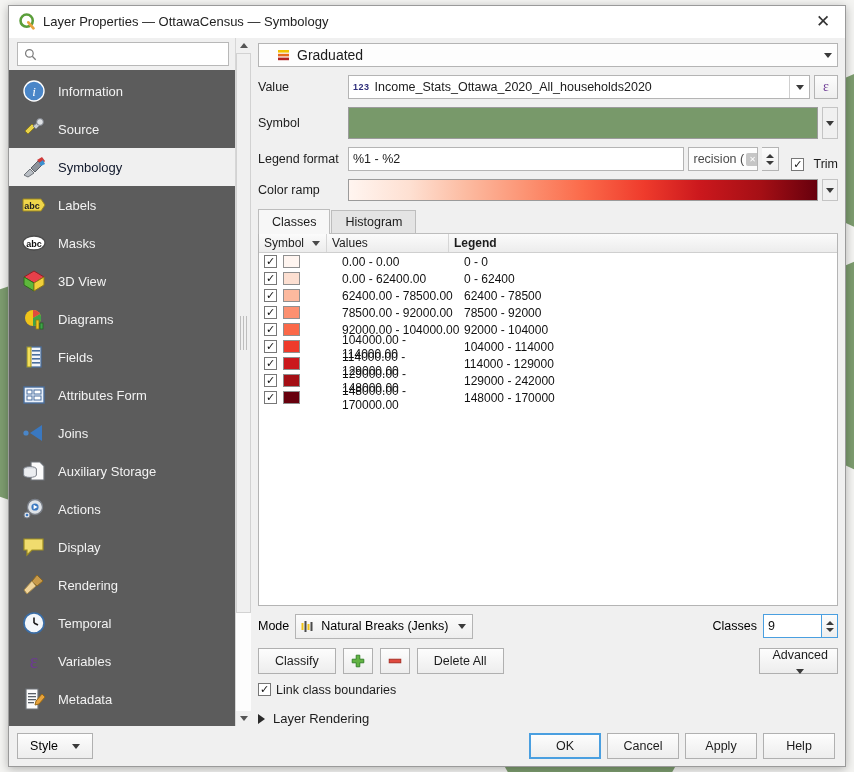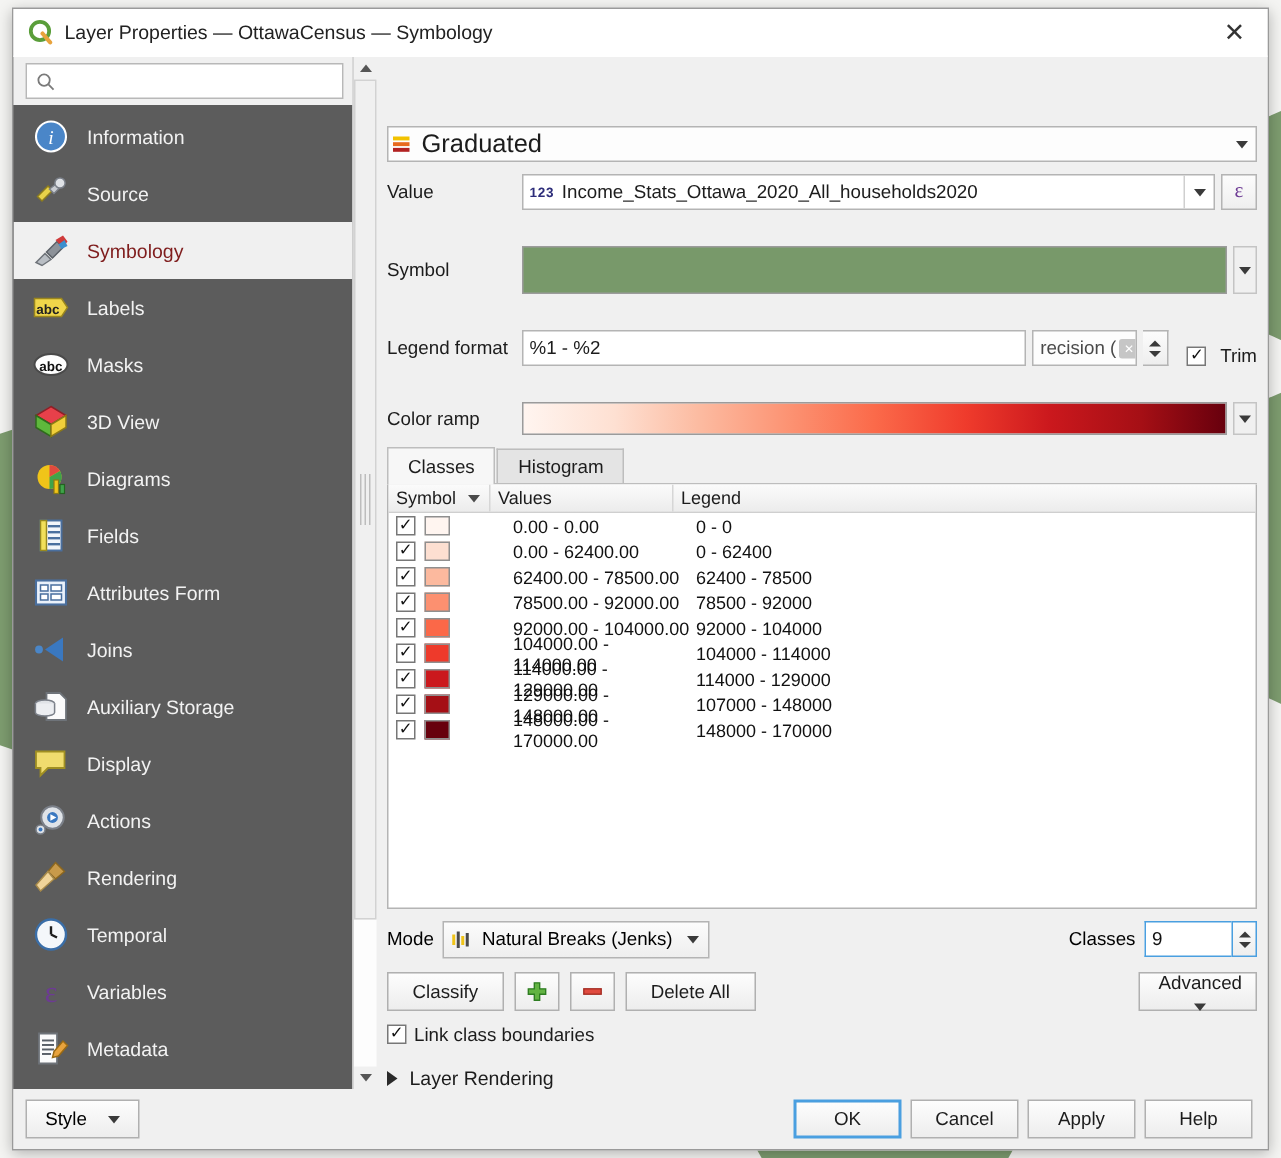--- a/index.html
+++ b/index.html
@@ -111,21 +111,21 @@
   }
   .nav-item {
     height: 38px;
     display: flex; align-items: center;
     padding-left: 12px;
     color: #f2f2f2;
     font-size: 13px;
     cursor: pointer;
     user-select: none;
   }
-  .nav-item.selected { background: #f0f0f0; color: #7f1d1d; }
+  .nav-item.selected { background: #f0f0f0; color: #0f172a; }
   .nav-icon {
     width: 26px; height: 26px;
     flex: 0 0 26px;
     margin-right: 11px;
     display: flex; align-items: center; justify-content: center;
   }
 
   
   #vscroll {
     width: 16px; flex: 0 0 16px;
@@ -164,44 +164,43 @@
     padding: 5px 7px 0 7px;
   }
 
   
   .combo {
     height: 24px;
     background: #fdfdfd;
     border: 1px solid #b4b4b4;
     display: flex; align-items: center;
     cursor: pointer;
-    font-size: 17px;
+    font-size: 14px;
     color: #1c1c1c;
-    padding-left: 2px;
-    margin-top: 41px;
+    padding-left: 18px;
   }
   .combo .caret-box {
     margin-left: auto;
     width: 18px; height: 22px;
     display: flex; align-items: center; justify-content: center;
     flex: 0 0 18px;
   }
   .caret-down {
     width: 0; height: 0;
     border-left: 4px solid transparent;
     border-right: 4px solid transparent;
     border-top: 5px solid #3a3a3a;
   }
 
   
   #form {
     margin-top: 8px;
     display: grid;
     grid-template-columns: 90px 1fr;
-    row-gap: 24px;
+    row-gap: 8px;
     align-items: center;
   }
   .form-label { font-size: 12.5px; color: #1c1c1c; }
   .form-row { display: flex; align-items: flex-end; gap: 4px; }
 
   .textfield {
     height: 24px;
     background: #ffffff;
     border: 1px solid #b4b4b4;
     display: flex; align-items: center;
@@ -348,21 +347,21 @@
   .th {
     display: flex; align-items: center;
     padding-left: 5px;
     font-size: 12px; color: #1c1c1c;
     border-right: 1px solid #d6d6d6;
     cursor: pointer;
     position: relative;
   }
   .th-symbol { width: 68px; flex: 0 0 68px; }
   .th-values { width: 122px; flex: 0 0 122px; }
-  .th-legend { flex: 1 1 auto; border-right: 0; }
+  .th-legend { flex: 1 1 auto; border-right: 0; font-weight: bold; }
   .sort-caret {
     position: absolute; right: 6px; top: 50%; margin-top: -2px;
     width: 0; height: 0;
     border-left: 4px solid transparent;
     border-right: 4px solid transparent;
     border-top: 5px solid #4a4a4a;
   }
   #rows { flex: 1 1 auto; }
   .trow {
     display: flex; align-items: center;
@@ -622,36 +621,36 @@
                 <path d="M9 3 h9 l4 4 v14 H9z" fill="#fbfbfb" stroke="#6e7379" stroke-width="1.2"></path>
                 <ellipse cx="8" cy="10" rx="6.4" ry="2.4" fill="#e0e3e7" stroke="#7b8089" stroke-width="1"></ellipse>
                 <path d="M1.6 10 v6 a6.4 2.4 0 0 0 12.8 0 v-6" fill="#eceef1" stroke="#7b8089" stroke-width="1"></path>
               </svg>
             </span>
             <span>Auxiliary Storage</span>
           </div>
           <div class="nav-item">
             <span class="nav-icon">
               <svg width="24" height="24" viewBox="0 0 24 24">
-                <path d="M2 4 h19 v11 H10 l-5 5 v-5 H2z" fill="#f0dc6e" stroke="#a08f22" stroke-width="1.2"></path>
-              </svg>
-            </span>
-            <span>Display</span>
-          </div>
-          <div class="nav-item">
-            <span class="nav-icon">
-              <svg width="24" height="24" viewBox="0 0 24 24">
                 <circle cx="13" cy="10" r="7.5" fill="#dfe3e8" stroke="#7b8089" stroke-width="1.3"></circle>
                 <circle cx="13" cy="10" r="3.6" fill="#3a78c0"></circle>
                 <path d="M11.6 7.8 L15.6 10 L11.6 12.2z" fill="#fff"></path>
                 <circle cx="5" cy="18" r="3" fill="#dfe3e8" stroke="#7b8089" stroke-width="1"></circle>
                 <circle cx="5" cy="18" r="1.3" fill="#3a78c0"></circle>
               </svg>
             </span>
             <span>Actions</span>
+          </div>
+          <div class="nav-item">
+            <span class="nav-icon">
+              <svg width="24" height="24" viewBox="0 0 24 24">
+                <path d="M2 4 h19 v11 H10 l-5 5 v-5 H2z" fill="#f0dc6e" stroke="#a08f22" stroke-width="1.2"></path>
+              </svg>
+            </span>
+            <span>Display</span>
           </div>
           <div class="nav-item">
             <span class="nav-icon">
               <svg width="24" height="24" viewBox="0 0 24 24">
                 <path d="M15 2 L21 8 L15 13 L10 8z" fill="#c89a4a" stroke="#8a6620" stroke-width="1"></path>
                 <path d="M10 8 L14 13 L5 21 L2 17z" fill="#f0d49a" stroke="#a88a4a" stroke-width="1"></path>
               </svg>
             </span>
             <span>Rendering</span>
           </div>
@@ -857,21 +856,21 @@
               </div>
               <div class="cell-values">114000.00 - 129000.00</div>
               <div class="cell-legend">114000 - 129000</div>
             </div>
             <div class="trow">
               <div class="cell-symbol">
                 <div class="chk" style="width: 13px; height: 13px;"></div>
                 <div class="swatch" style="background: rgb(165, 15, 21);"></div>
               </div>
               <div class="cell-values">129000.00 - 148000.00</div>
-              <div class="cell-legend">107000 - 148000</div>
+              <div class="cell-legend">129000 - 242000</div>
             </div>
             <div class="trow">
               <div class="cell-symbol">
                 <div class="chk" style="width: 13px; height: 13px;"></div>
                 <div class="swatch" style="background: rgb(103, 0, 13);"></div>
               </div>
               <div class="cell-values">148000.00 - 170000.00</div>
               <div class="cell-legend">148000 - 170000</div>
             </div>
           </div>

